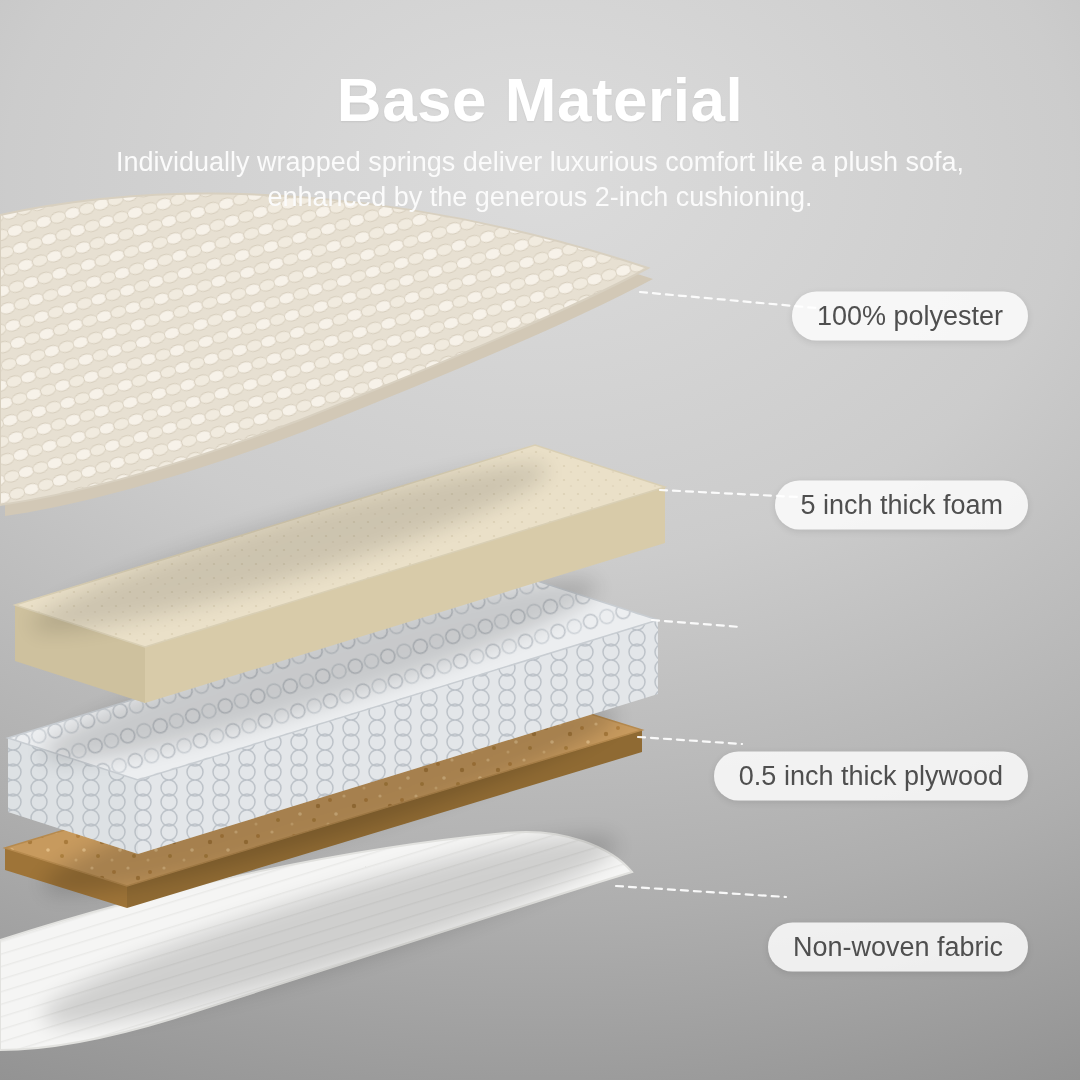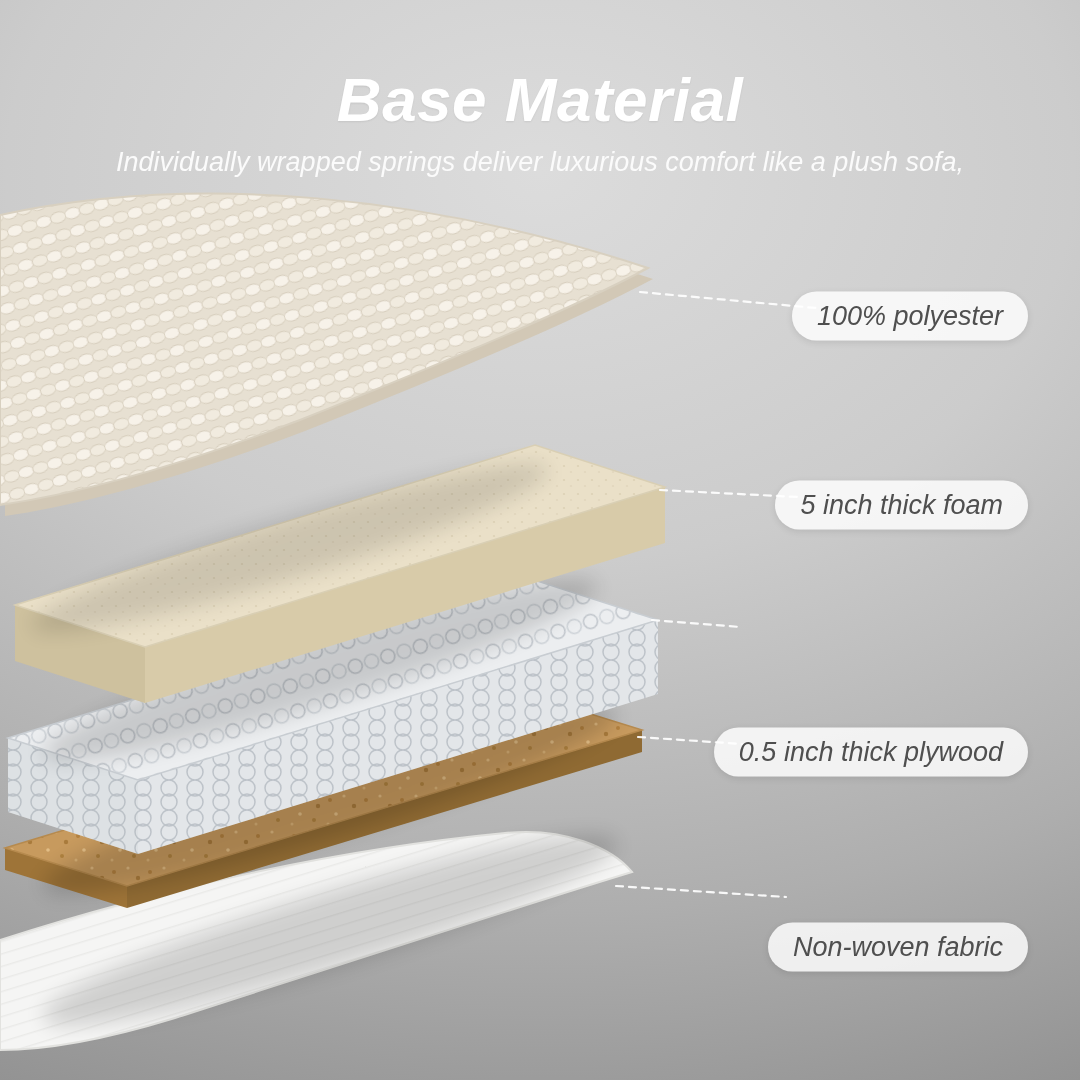--- a/index.html
+++ b/index.html
@@ -1,20 +1,19 @@
 <!DOCTYPE html>
 <html><head>
 <meta charset="utf-8">
 <style>
   * { margin:0; padding:0; box-sizing:border-box; }
   html,body { background:#8e8e8e; font-family:"Liberation Sans", sans-serif; }
   .stage{
     position:relative; width:1080px; height:1080px; margin:0 auto; overflow:hidden;
     background: radial-gradient(130% 95% at 50% 16%, #dcdcdc 0%, #cccccc 38%, #aeaeae 72%, #8f8f8f 100%);
-    font-style: italic;
   }
   .art{ position:absolute; inset:0; width:100%; height:100%; display:block; }
   .header{ position:absolute; top:64px; left:0; width:100%; text-align:center; color:#ffffff; }
   .title{ font-size:62px; font-weight:700; letter-spacing:.5px; text-shadow:0 1px 2px rgba(0,0,0,.08); }
   .subtitle{ margin-top:10px; font-size:27px; line-height:1.3; color:#fbfbfb; font-weight:400;text-align:center; }
   .callout{ position:absolute; right:52px; transform:translateY(-50%); }
   .pill{
     display:inline-block; background:rgba(255,255,255,.82); color:#4f4f4f;
     font-size:27px; padding:9px 25px; border-radius:28px; white-space:nowrap;
     box-shadow:0 2px 7px rgba(0,0,0,.10);
@@ -105,29 +104,30 @@
       <line x1="652" y1="620" x2="740" y2="627"></line>
       <line x1="638" y1="737" x2="742" y2="744"></line>
       <line x1="616" y1="886" x2="786" y2="897"></line>
     </g>
   </svg>
 
   <header class="header">
     <h1 class="title">Base Material</h1>
     <p class="subtitle">
       <span>Individually wrapped springs deliver luxurious comfort like a plush sofa,</span><br>
+      <span>enhanced by the generous 2-inch cushioning.</span>
     </p>
   </header>
 
   <div class="callout" style="top:308px">
     <span class="pill">100% polyester</span>
   </div>
   <div class="callout" style="top:497px">
     <span class="pill">5 inch thick foam</span>
   </div>
-  <div class="callout" style="top:744px">
+  <div class="callout" style="top:768px">
     <span class="pill">0.5 inch thick plywood</span>
   </div>
   <div class="callout" style="top:939px">
     <span class="pill">Non-woven fabric</span>
   </div>
 
 </div>
 
 </body></html>

